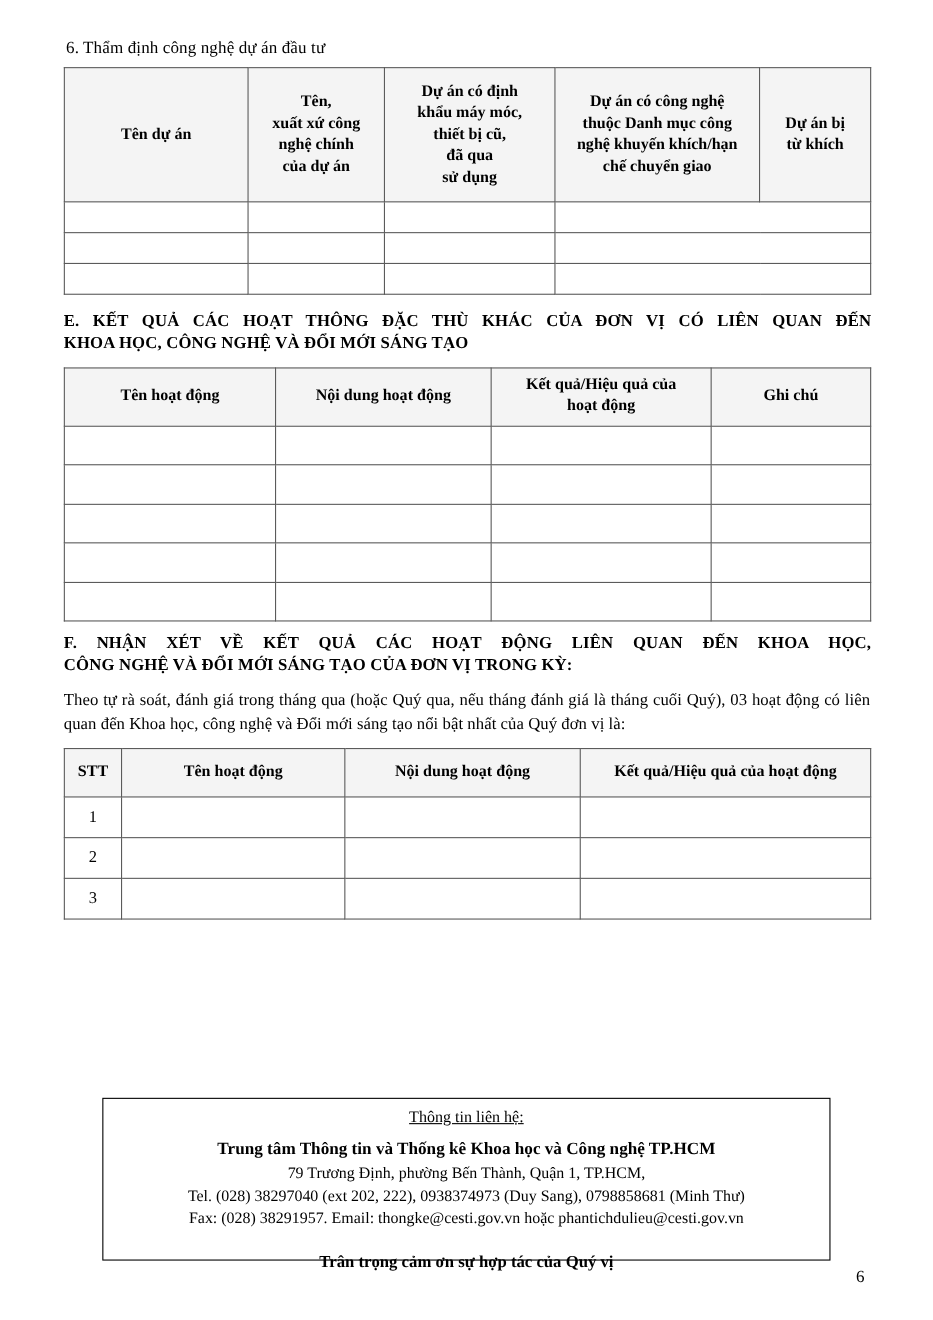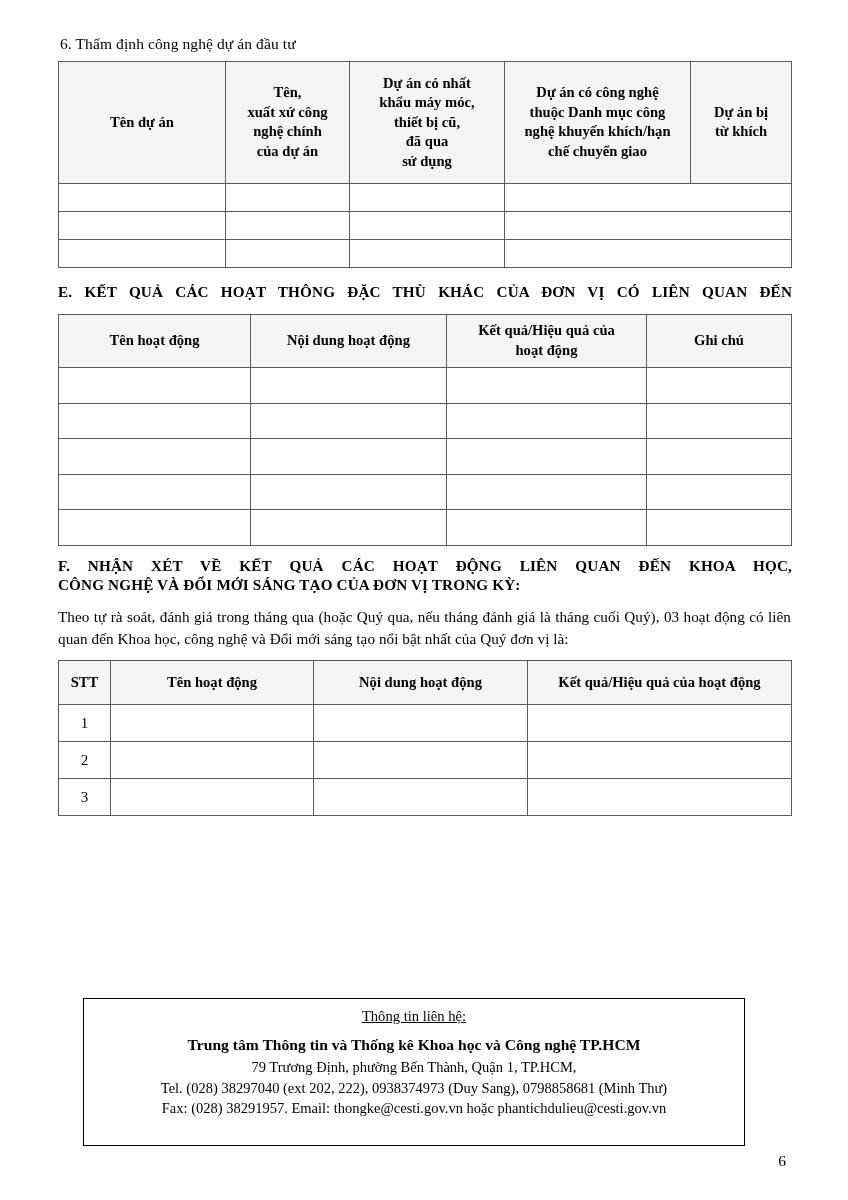--- a/index.html
+++ b/index.html
@@ -105,21 +105,21 @@
   .sign-title {
     font-weight: bold;
     font-size: 15.6px;
     line-height: 1.45;
     letter-spacing: 0.35px;
   }
 
   
   .contact-box {
     position: absolute;
-    left: 83px;
+    left: 93px;
     top: 998px;
     width: 662px;
     height: 148px;
     box-sizing: border-box;
     border: 1.6px solid #000000;
     text-align: center;
     padding-top: 7px;
   }
   .contact-title {
     font-size: 14.6px;
@@ -175,21 +175,21 @@
         <th>
           <span>Tên dự án</span>
         </th>
         <th>
           <span>Tên,</span><br>
           <span>xuất xứ công</span><br>
           <span>nghệ chính</span><br>
           <span>của dự án</span>
         </th>
         <th>
-          <span>Dự án có nhất</span><br>
+          <span>Dự án có định</span><br>
           <span>khẩu máy móc,</span><br>
           <span>thiết bị cũ,</span><br>
           <span>đã qua</span><br>
           <span>sử dụng</span>
         </th>
         <th>
           <span>Dự án có công nghệ</span><br>
           <span>thuộc Danh mục công</span><br>
           <span>nghệ khuyến khích/hạn</span><br>
           <span>chế chuyển giao</span>
@@ -219,20 +219,21 @@
         <td></td>
         <td colspan="2"></td>
       </tr>
     </tbody>
   </table>
 
   <div class="gap-a"></div>
 
   <div class="sec-heading justified">
     <span class="l1">E. KẾT QUẢ CÁC HOẠT THÔNG ĐẶC THÙ KHÁC CỦA ĐƠN VỊ CÓ LIÊN QUAN ĐẾN</span>
+    <span class="l2">KHOA HỌC, CÔNG NGHỆ VÀ ĐỔI MỚI SÁNG TẠO</span>
   </div>
 
   <div class="gap-b"></div>
 
   <table class="doc t2">
     <colgroup>
       <col style="width:192px">
       <col style="width:196px">
       <col style="width:200px">
       <col style="width:145px">
@@ -348,15 +349,16 @@
 
 
 </div>
 
 <div class="contact-box">
   <div class="contact-title">Thông tin liên hệ:</div>
   <div class="contact-org">Trung tâm Thông tin và Thống kê Khoa học và Công nghệ TP.HCM</div>
   <div class="contact-line">79 Trương Định, phường Bến Thành, Quận 1, TP.HCM,</div>
   <div class="contact-line">Tel. (028) 38297040 (ext 202, 222), 0938374973 (Duy Sang), 0798858681 (Minh Thư)</div>
   <div class="contact-line">Fax: (028) 38291957. Email: thongke@cesti.gov.vn hoặc phantichdulieu@cesti.gov.vn</div>
+  <div class="contact-thanks">Trân trọng cảm ơn sự hợp tác của Quý vị</div>
 </div>
 
 <div class="page-number">6</div>
 
 </body></html>

